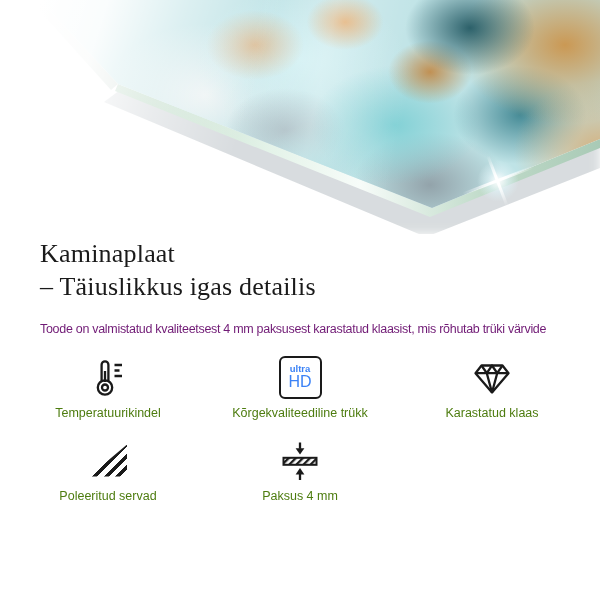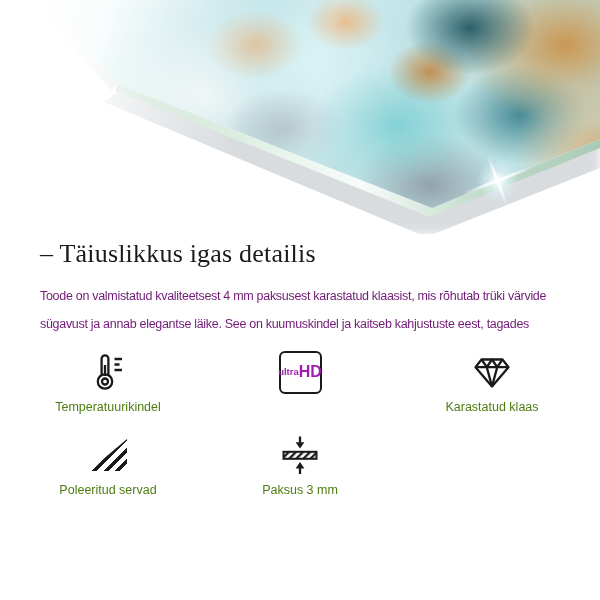--- a/index.html
+++ b/index.html
@@ -89,24 +89,24 @@
   }
   .feature { display:flex; flex-direction:column; align-items:center; }
   .icon-wrap { height:44px; display:flex; align-items:center; justify-content:center; }
   .feature .label { margin-top:6px; font-size:12.5px; line-height:15px; color:#4d7c0f; text-align:center; }
 
   .icon-svg { display:block; }
   .icon-svg .st { fill:none; stroke:#1a1a1a; stroke-width:2.3; }
 
   .uhd-box {
     width:39px; height:39px; border:2.5px solid #1a1a1a; border-radius:6px;
-    display:flex; align-items:center; justify-content:center; color:#a21caf;
+    display:flex; flex-direction:column; align-items:center; justify-content:center; color:#3b82f6;
   }
   .uhd-top { font-size:9.5px; font-weight:bold; line-height:1; }
-  .uhd-bottom { font-size:16px; font-weight:bold; line-height:1.05; }
+  .uhd-bottom { font-size:16px; font-weight:normal; line-height:1.05; }
 
   .stripes-shape {
     width:38px; height:32px;
     background:repeating-linear-gradient(135deg, #1a1a1a 0 3.4px, transparent 3.4px 8.2px);
     clip-path:polygon(0 100%, 100% 0, 100% 100%);
   }
 </style>
 </head>
 <body>
 
@@ -118,26 +118,26 @@
   <div class="hero-left-fade"></div>
   <div class="sparkle">
     <div class="glow"></div>
     <div class="ray-h"></div>
     <div class="ray-v"></div>
   </div>
 </div>
 
 <div class="content">
   <h1>
+    <span class="t-line">Kaminaplaat</span>
     <span class="t-line">– Täiuslikkus igas detailis</span>
   </h1>
 
   <p class="body-copy">
     <span class="b-line">Toode on valmistatud kvaliteetsest 4 mm paksusest karastatud klaasist, mis rõhutab trüki värvide</span>
-    <span class="b-line">sügavust ja annab elegantse läike. See on kuumuskindel ja kaitseb kahjustuste eest, tagades</span>
   </p>
 
   <div class="features">
 
     <div class="feature">
       <div class="icon-wrap">
         <svg class="icon-svg" width="44" height="44" viewBox="0 0 44 44">
           <path class="st" d="M15.6 25.5 V8.8 A3.4 3.4 0 0 1 22.4 8.8 V25.5"></path>
           <circle class="st" cx="19" cy="31.5" r="7.2"></circle>
           <circle class="st" cx="19" cy="31.5" r="3" stroke-width="2"></circle>
@@ -148,20 +148,21 @@
       <div class="label">Temperatuurikindel</div>
     </div>
 
     <div class="feature">
       <div class="icon-wrap">
         <div class="uhd-box">
           <span class="uhd-top">ultra</span>
           <span class="uhd-bottom">HD</span>
         </div>
       </div>
+      <div class="label">Kõrgekvaliteediline trükk</div>
     </div>
 
 
     <div class="feature">
       <div class="icon-wrap">
         <svg class="icon-svg" width="44" height="44" viewBox="0 0 44 44">
           <path class="st" stroke-width="2" stroke-linejoin="round" d="M11.5 9.5 H32.5 L38.5 17.2 L22 36.5 L5.5 17.2 Z"></path>
           <path class="st" stroke-width="2" stroke-linejoin="round" d="M5.5 17.2 H38.5 M11.5 9.5 L16.8 17.2 L22 36.5 M32.5 9.5 L27.2 17.2 L22 36.5 M16.8 17.2 L22 9.5 L27.2 17.2"></path>
         </svg>
       </div>
@@ -183,17 +184,17 @@
               <rect x="0" y="0" width="2.3" height="5" fill="#1a1a1a"></rect>
             </pattern>
           </defs>
           <rect x="5.5" y="18.8" width="33" height="7" fill="url(#hatch)" stroke="#1a1a1a" stroke-width="2"></rect>
           <path class="st" d="M22 3.5 V9.8" stroke-width="2.4"></path>
           <path d="M17.6 9.2 H26.4 L22 15.6 Z" fill="#1a1a1a"></path>
           <path class="st" d="M22 41 V34.8" stroke-width="2.4"></path>
           <path d="M17.6 35.4 H26.4 L22 29 Z" fill="#1a1a1a"></path>
         </svg>
       </div>
-      <div class="label">Paksus 3 mm</div>
+      <div class="label">Paksus 4 mm</div>
     </div>
 
   </div>
 </div>
 
 </body></html>

